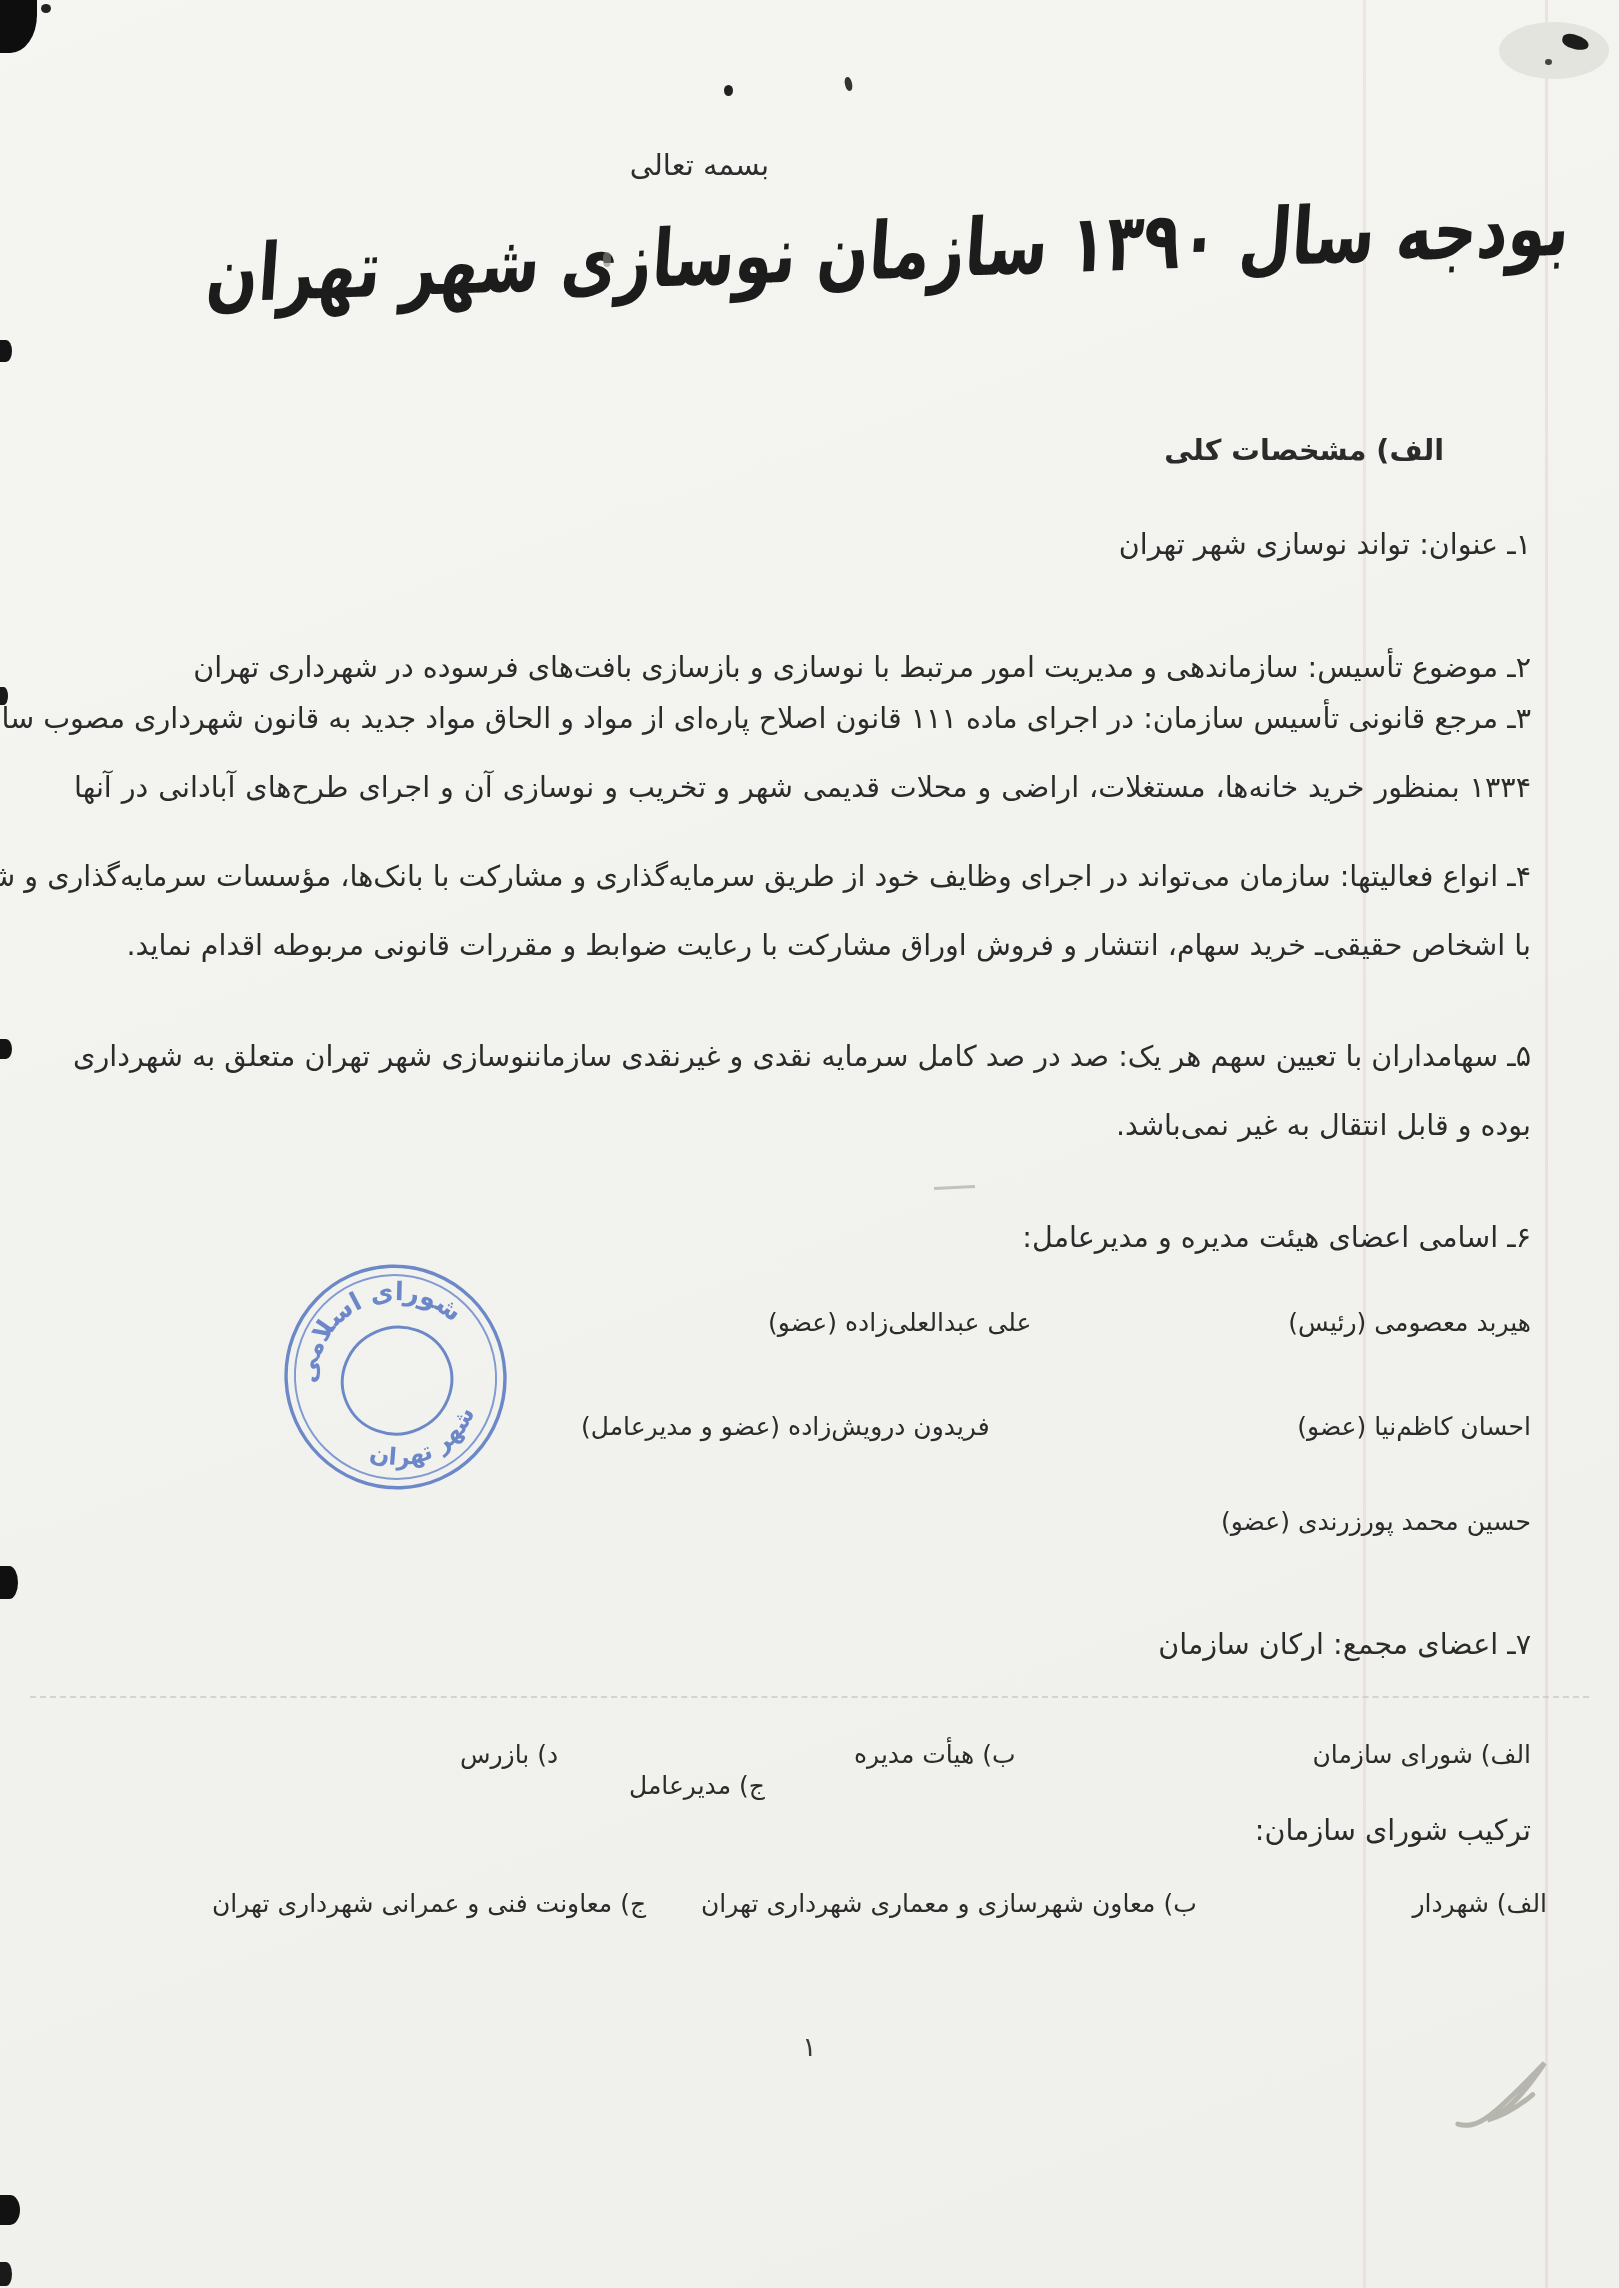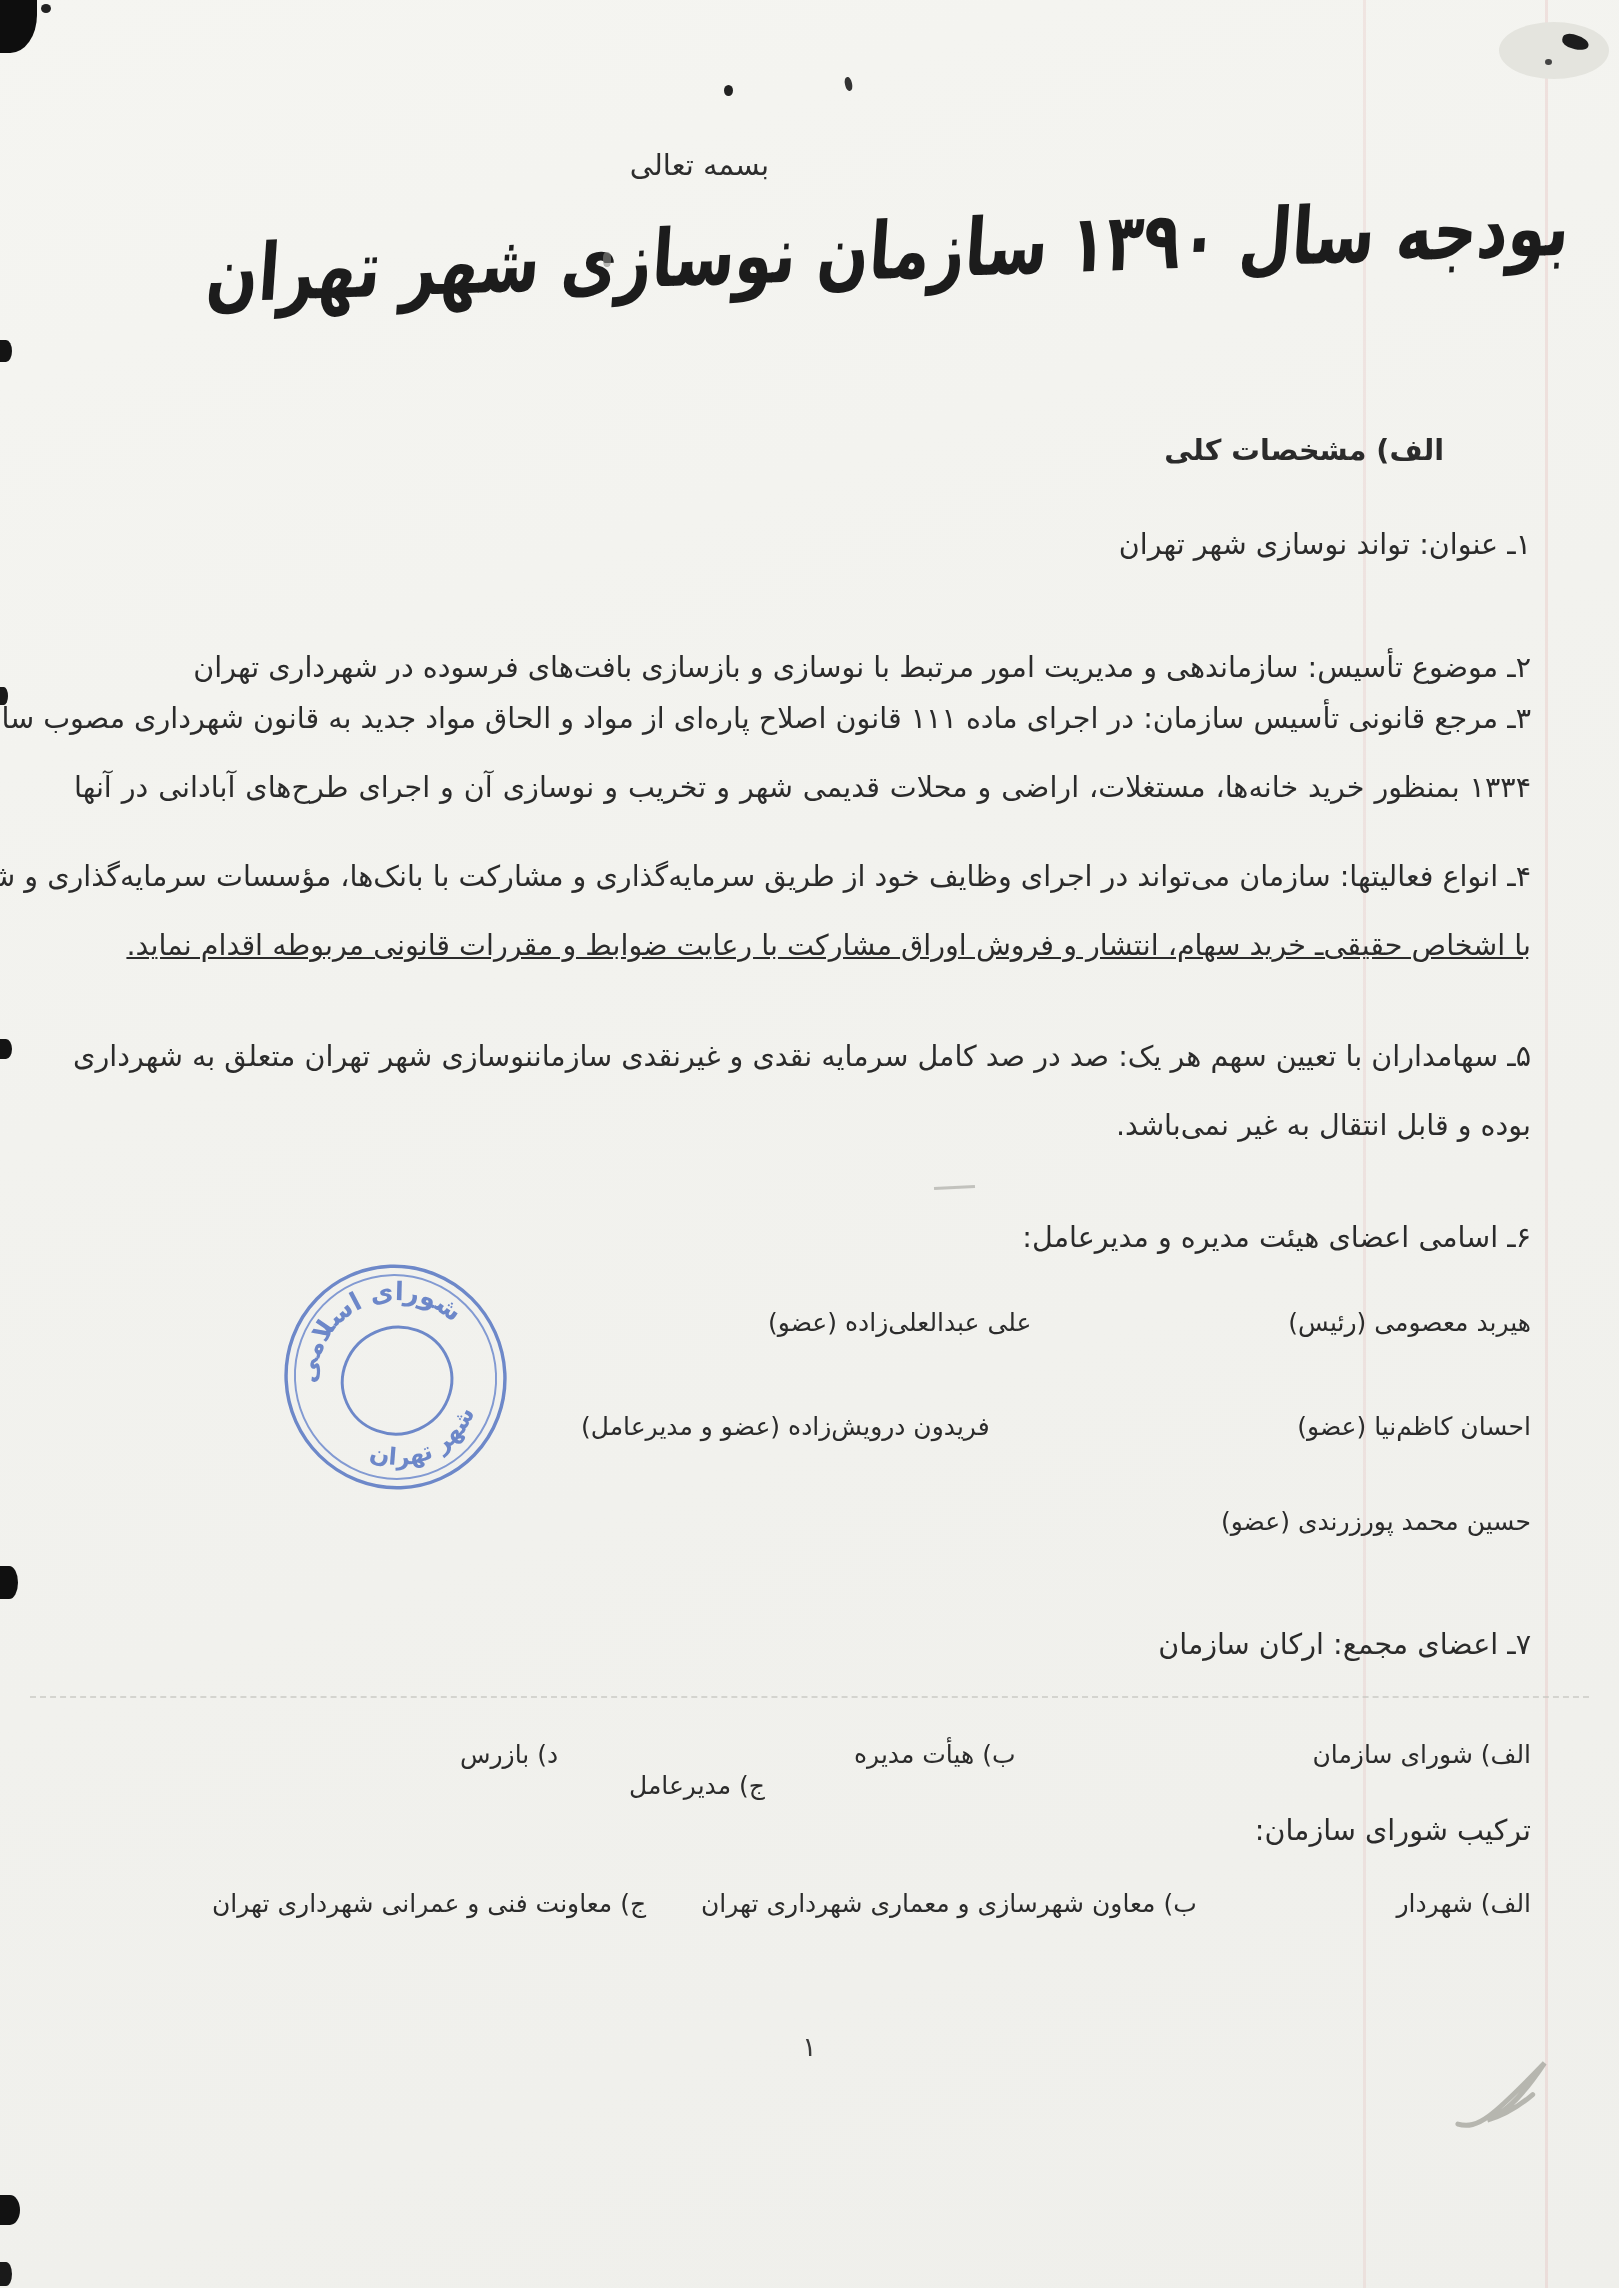--- a/index.html
+++ b/index.html
@@ -82,42 +82,42 @@
 <div class="bismillah">بسمه تعالی</div>
 <div class="callig">بودجه سال ۱۳۹۰ سازمان نوسازی شهر تهران</div>
 
 <div class="txt bold" style="top:431px;right:175px;white-space:nowrap;">الف) مشخصات کلی</div>
 
 <div class="txt rline" style="top:525px;">۱ـ عنوان: تواند نوسازی شهر تهران</div>
 <div class="txt rline" style="top:648px;">۲ـ موضوع تأسیس: سازماندهی و مدیریت امور مرتبط با نوسازی و بازسازی بافت‌های فرسوده در شهرداری تهران</div>
 <div class="txt fill" style="top:699px;">۳ـ مرجع قانونی تأسیس سازمان: در اجرای ماده ۱۱۱ قانون اصلاح پاره‌ای از مواد و الحاق مواد جدید به قانون شهرداری مصوب سال</div>
 <div class="txt fill" style="top:768px;">۱۳۳۴ بمنظور خرید خانه‌ها، مستغلات، اراضی و محلات قدیمی شهر و تخریب و نوسازی آن و اجرای طرح‌های آبادانی در آنها</div>
 <div class="txt fill" style="top:857px;">۴ـ انواع فعالیتها: سازمان می‌تواند در اجرای وظایف خود از طریق سرمایه‌گذاری و مشارکت با بانک‌ها، مؤسسات سرمایه‌گذاری و شرکت‌ها</div>
-<div class="txt rline" style="top:926px;text-decoration:underline;">با اشخاص حقیقی‌ـ خرید سهام، انتشار و فروش اوراق مشارکت با رعایت ضوابط و مقررات قانونی مربوطه اقدام نماید.</div>
+<div class="txt rline" style="top:926px;">با اشخاص حقیقی‌ـ خرید سهام، انتشار و فروش اوراق مشارکت با رعایت ضوابط و مقررات قانونی مربوطه اقدام نماید.</div>
 <div class="txt fill" style="top:1037px;">۵ـ سهامداران با تعیین سهم هر یک: صد در صد کامل سرمایه نقدی و غیرنقدی سازماننوسازی شهر تهران متعلق به شهرداری</div>
 <div class="txt rline" style="top:1106px;">بوده و قابل انتقال به غیر نمی‌باشد.</div>
 <div class="txt rline" style="top:1218px;">۶ـ اسامی اعضای هیئت مدیره و مدیرعامل:</div>
 
 <div class="colcell" style="top:1308px;right:88px;">هیربد معصومی (رئیس)</div>
 <div class="colcell" style="top:1308px;left:768px;">علی عبدالعلی‌زاده (عضو)</div>
 <div class="colcell" style="top:1412px;right:88px;">احسان کاظم‌نیا (عضو)</div>
 <div class="colcell" style="top:1412px;left:581px;">فریدون درویش‌زاده (عضو و مدیرعامل)</div>
 <div class="colcell" style="top:1507px;right:88px;">حسین محمد پورزرندی (عضو)</div>
 
 <div class="txt rline" style="top:1625px;">۷ـ اعضای مجمع: ارکان سازمان</div>
 
 <div class="dotline"></div>
 
 <div class="colcell" style="top:1740px;right:88px;">الف) شورای سازمان</div>
 <div class="colcell" style="top:1740px;left:854px;">ب) هیأت مدیره</div>
 <div class="colcell" style="top:1740px;left:629px;margin-top:31px;">ج) مدیرعامل</div>
 <div class="colcell" style="top:1740px;left:460px;">د) بازرس</div>
 
 <div class="txt rline" style="top:1811px;">ترکیب شورای سازمان:</div>
-<div class="colcell" style="top:1889px;right:88px;">الف) شهردار</div>
+<div class="colcell" style="top:1889px;right:72px;">الف) شهردار</div>
 <div class="colcell" style="top:1889px;left:701px;">ب) معاون شهرسازی و معماری شهرداری تهران</div>
 <div class="colcell" style="top:1889px;left:212px;">ج) معاونت فنی و عمرانی شهرداری تهران</div>
 
 <div class="stamp">
   <svg width="229" height="232" viewBox="0 0 232 236">
     <ellipse cx="116" cy="118" rx="111" ry="113" fill="none" stroke="#4a6bbf" stroke-width="3.5" opacity="0.9"></ellipse>
     <ellipse cx="116" cy="118" rx="102" ry="104" fill="none" stroke="#5d7cc9" stroke-width="2" opacity="0.85"></ellipse>
     <ellipse cx="116" cy="122" rx="56" ry="54" fill="none" stroke="#4a6bbf" stroke-width="3" opacity="0.9"></ellipse>
     <defs>
       <path id="arcTop" d="M 34,122 A 82,82 0 0 1 198,122"></path>

